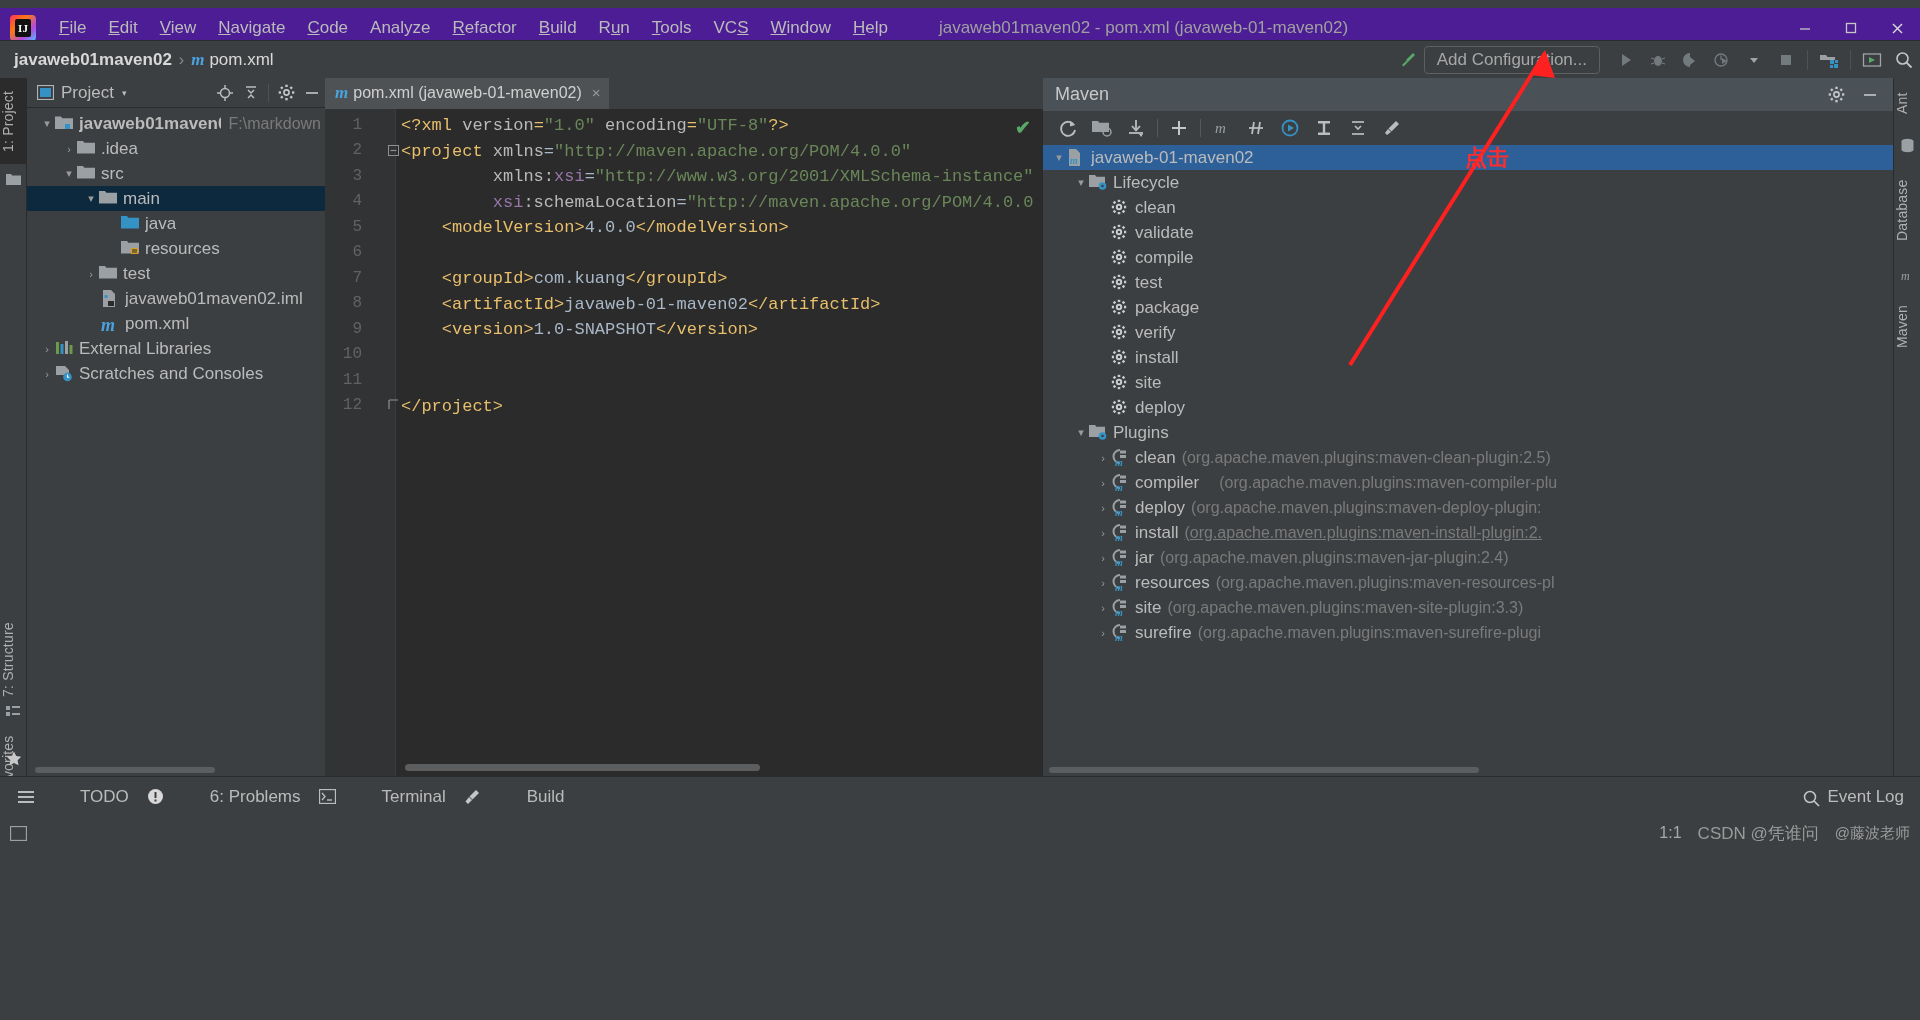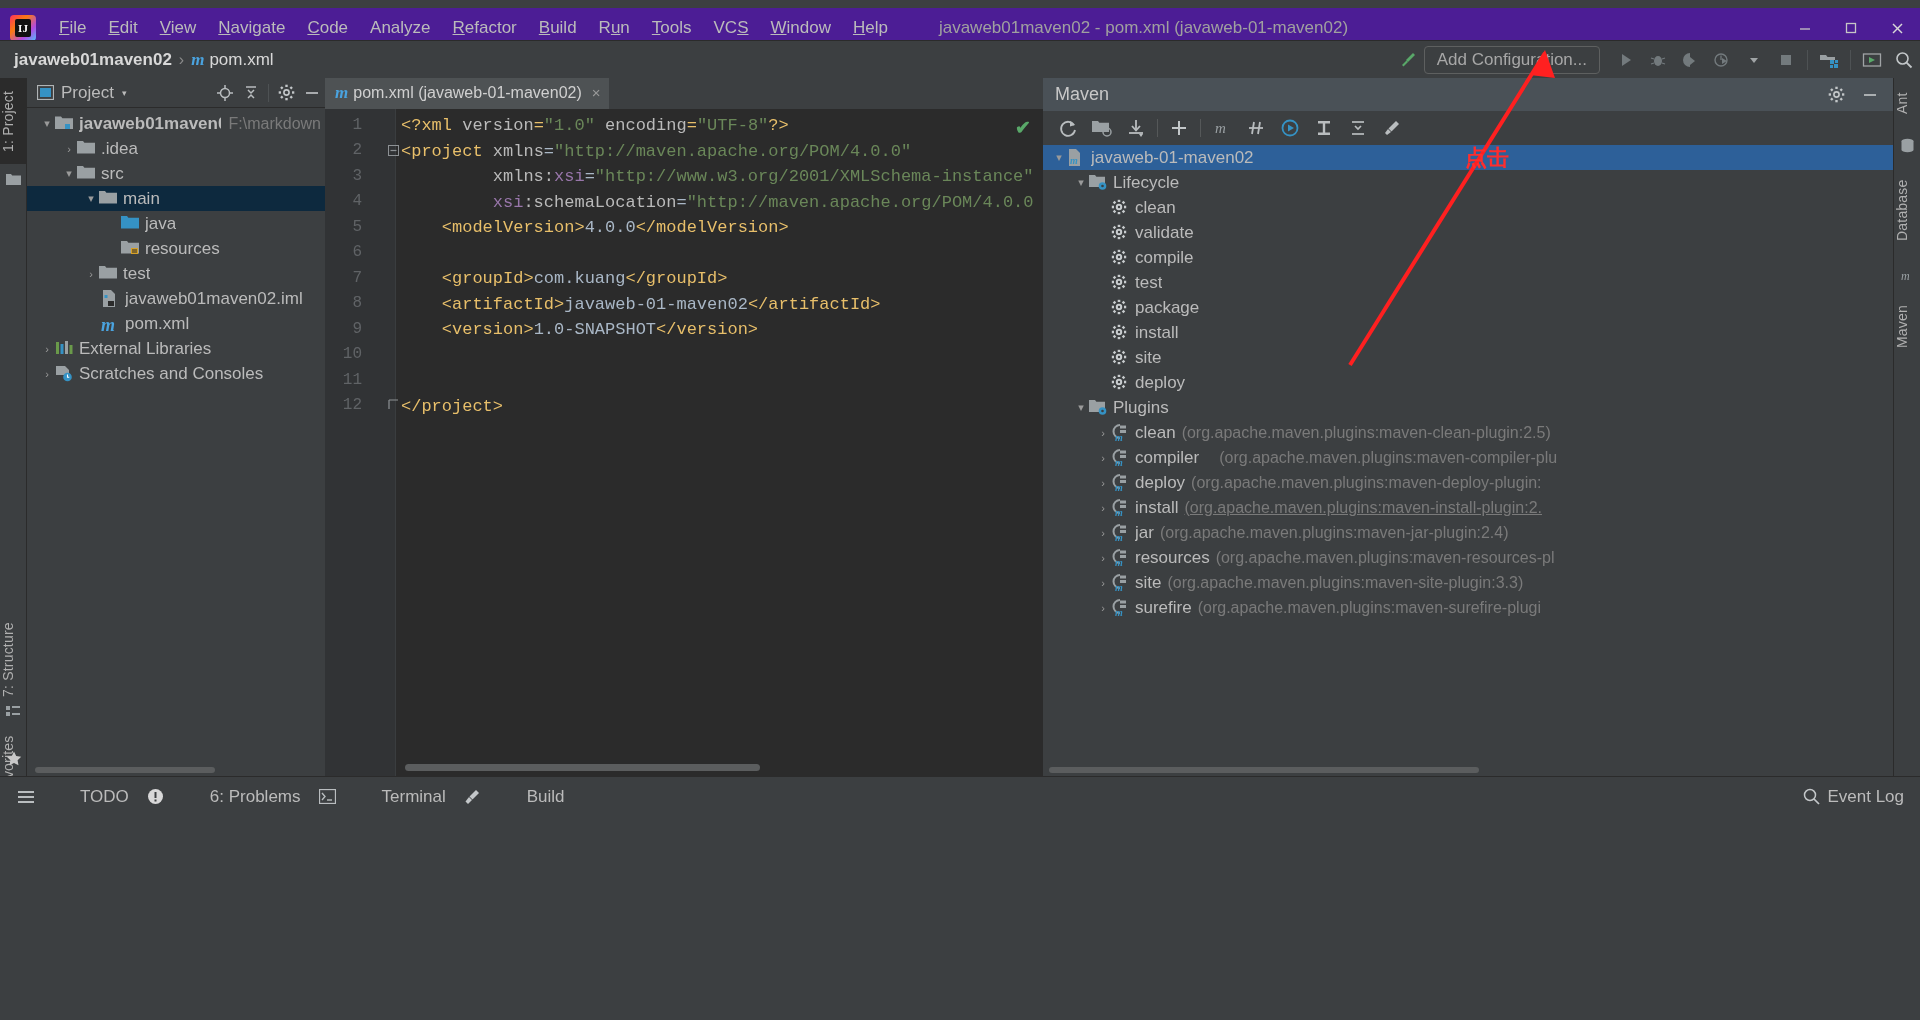--- a/index.html
+++ b/index.html
@@ -157,21 +157,21 @@
   .mw-hscroll { position:absolute; left:6px; bottom:3px; width:430px; height:6px;
                 background:#5b5d5e; border-radius:3px; }
 
   
   .bottombar {
     position:absolute; left:0; top:776px; width:1920px; height:40px; background:#3c3f41;
     border-top:1px solid #2b2b2b; display:flex; align-items:center;
   }
   .bb-item { display:flex; align-items:center; margin-left:18px; color:#bbbbbb; font-size:17px;gap:39px; }
   .bb-item .bico { margin-right:7px; display:flex; align-items:center; }
-  .bb-right { position:absolute; right:16px; display:flex; align-items:center; color:#bbbbbb; font-size:17px; }
+  .bb-right { position:absolute; right:16px; display:flex; align-items:flex-end; color:#bbbbbb; font-size:17px; }
   .statusbar {
     position:absolute; left:0; top:816px; width:1920px; height:34px; background:#3c3f41;
     display:flex; align-items:center;
   }
   .sb-right { position:absolute; right:10px; display:flex; align-items:center; gap:16px;
               color:#a8a8a8; font-size:16px; }
 
   
   .anno-line { position:absolute; pointer-events:none; }
   .anno-text {
@@ -792,56 +792,74 @@
                 <line x1="8" y1="13" x2="8" y2="15.2"></line>
                 <line x1="0.8" y1="8" x2="3" y2="8"></line>
                 <line x1="13" y1="8" x2="15.2" y2="8"></line>
                 <line x1="2.7" y1="2.7" x2="4.3" y2="4.3"></line>
                 <line x1="11.7" y1="11.7" x2="13.3" y2="13.3"></line>
                 <line x1="13.3" y1="2.7" x2="11.7" y2="4.3"></line>
                 <line x1="4.3" y1="11.7" x2="2.7" y2="13.3"></line>
               </g>
             </svg>
         </span>
-        <span class="lbl">install</span>
+        <span class="lbl">verify</span>
       </div>
       <div class="mrow" style="padding-left:68px;">
         <span class="ic">
           <svg width="16" height="16" viewBox="0 0 16 16">
               <circle cx="8" cy="8" r="2.2" fill="none" stroke="#c9cdcf" stroke-width="2"></circle>
               <g stroke="#c9cdcf" stroke-width="2.6">
                 <line x1="8" y1="0.8" x2="8" y2="3"></line>
                 <line x1="8" y1="13" x2="8" y2="15.2"></line>
                 <line x1="0.8" y1="8" x2="3" y2="8"></line>
                 <line x1="13" y1="8" x2="15.2" y2="8"></line>
                 <line x1="2.7" y1="2.7" x2="4.3" y2="4.3"></line>
                 <line x1="11.7" y1="11.7" x2="13.3" y2="13.3"></line>
                 <line x1="13.3" y1="2.7" x2="11.7" y2="4.3"></line>
                 <line x1="4.3" y1="11.7" x2="2.7" y2="13.3"></line>
               </g>
             </svg>
         </span>
-        <span class="lbl">site</span>
+        <span class="lbl">install</span>
       </div>
       <div class="mrow" style="padding-left:68px;">
         <span class="ic">
           <svg width="16" height="16" viewBox="0 0 16 16">
               <circle cx="8" cy="8" r="2.2" fill="none" stroke="#c9cdcf" stroke-width="2"></circle>
               <g stroke="#c9cdcf" stroke-width="2.6">
                 <line x1="8" y1="0.8" x2="8" y2="3"></line>
                 <line x1="8" y1="13" x2="8" y2="15.2"></line>
                 <line x1="0.8" y1="8" x2="3" y2="8"></line>
                 <line x1="13" y1="8" x2="15.2" y2="8"></line>
                 <line x1="2.7" y1="2.7" x2="4.3" y2="4.3"></line>
                 <line x1="11.7" y1="11.7" x2="13.3" y2="13.3"></line>
                 <line x1="13.3" y1="2.7" x2="11.7" y2="4.3"></line>
                 <line x1="4.3" y1="11.7" x2="2.7" y2="13.3"></line>
               </g>
             </svg>
         </span>
+        <span class="lbl">site</span>
+      </div>
+      <div class="mrow" style="padding-left:68px;">
+        <span class="ic">
+          <svg width="16" height="16" viewBox="0 0 16 16">
+              <circle cx="8" cy="8" r="2.2" fill="none" stroke="#c9cdcf" stroke-width="2"></circle>
+              <g stroke="#c9cdcf" stroke-width="2.6">
+                <line x1="8" y1="0.8" x2="8" y2="3"></line>
+                <line x1="8" y1="13" x2="8" y2="15.2"></line>
+                <line x1="0.8" y1="8" x2="3" y2="8"></line>
+                <line x1="13" y1="8" x2="15.2" y2="8"></line>
+                <line x1="2.7" y1="2.7" x2="4.3" y2="4.3"></line>
+                <line x1="11.7" y1="11.7" x2="13.3" y2="13.3"></line>
+                <line x1="13.3" y1="2.7" x2="11.7" y2="4.3"></line>
+                <line x1="4.3" y1="11.7" x2="2.7" y2="13.3"></line>
+              </g>
+            </svg>
+        </span>
         <span class="lbl">deploy</span>
       </div>
 
       <div class="mrow" style="padding-left:30px;">
         <span class="arrow">▾</span>
         <span class="ic">
           <svg width="18" height="16" viewBox="0 0 18 16">
               <path d="M0 1 h6 l1.4 1.8 H16 V13 H0 Z" fill="#9aa0a3"></path>
               <circle cx="13.5" cy="12" r="3.8" fill="#3592c4"></circle>
               <circle cx="13.5" cy="12" r="1.3" fill="#3c3f41"></circle>
@@ -1002,20 +1020,32 @@
       <span class="bico" style="margin-right:7px;">
         <svg width="17" height="17" viewBox="0 0 17 17">
             <circle cx="7" cy="7" r="5.5" fill="none" stroke="#c3c7c9" stroke-width="1.5"></circle>
             <line x1="11" y1="11" x2="16" y2="16" stroke="#c3c7c9" stroke-width="1.7"></line>
           </svg>
       </span>
       <span>Event Log</span>
     </div>
   </div>
 
+  <div class="statusbar">
+    <span style="margin-left:10px;">
+      <svg width="17" height="15" viewBox="0 0 17 15">
+          <rect x="0.5" y="0.5" width="16" height="14" fill="none" stroke="#9aa0a3" stroke-width="1.3"></rect>
+        </svg>
+    </span>
+    <div class="sb-right">
+      <span>1:1</span>
+      <span class="watermark" style="position:static;">CSDN @凭谁问</span>
+      <span class="watermark2" style="position:static;">@藤波老师</span>
+    </div>
+  </div>
 
   <svg class="anno-line" style="left:1330px; top:45px; width:260px; height:330px;" width="260" height="330" viewBox="0 0 260 330">
     <line x1="215" y1="8" x2="20" y2="320" stroke="#ff2020" stroke-width="4"></line>
     <path d="M215 5 L200 30 L225 33 Z" fill="#ff2020"></path>
   </svg>
   <div class="anno-text" style="left:1465px; top:143px;">点击</div>
 
 </div>
 
 </body></html>

